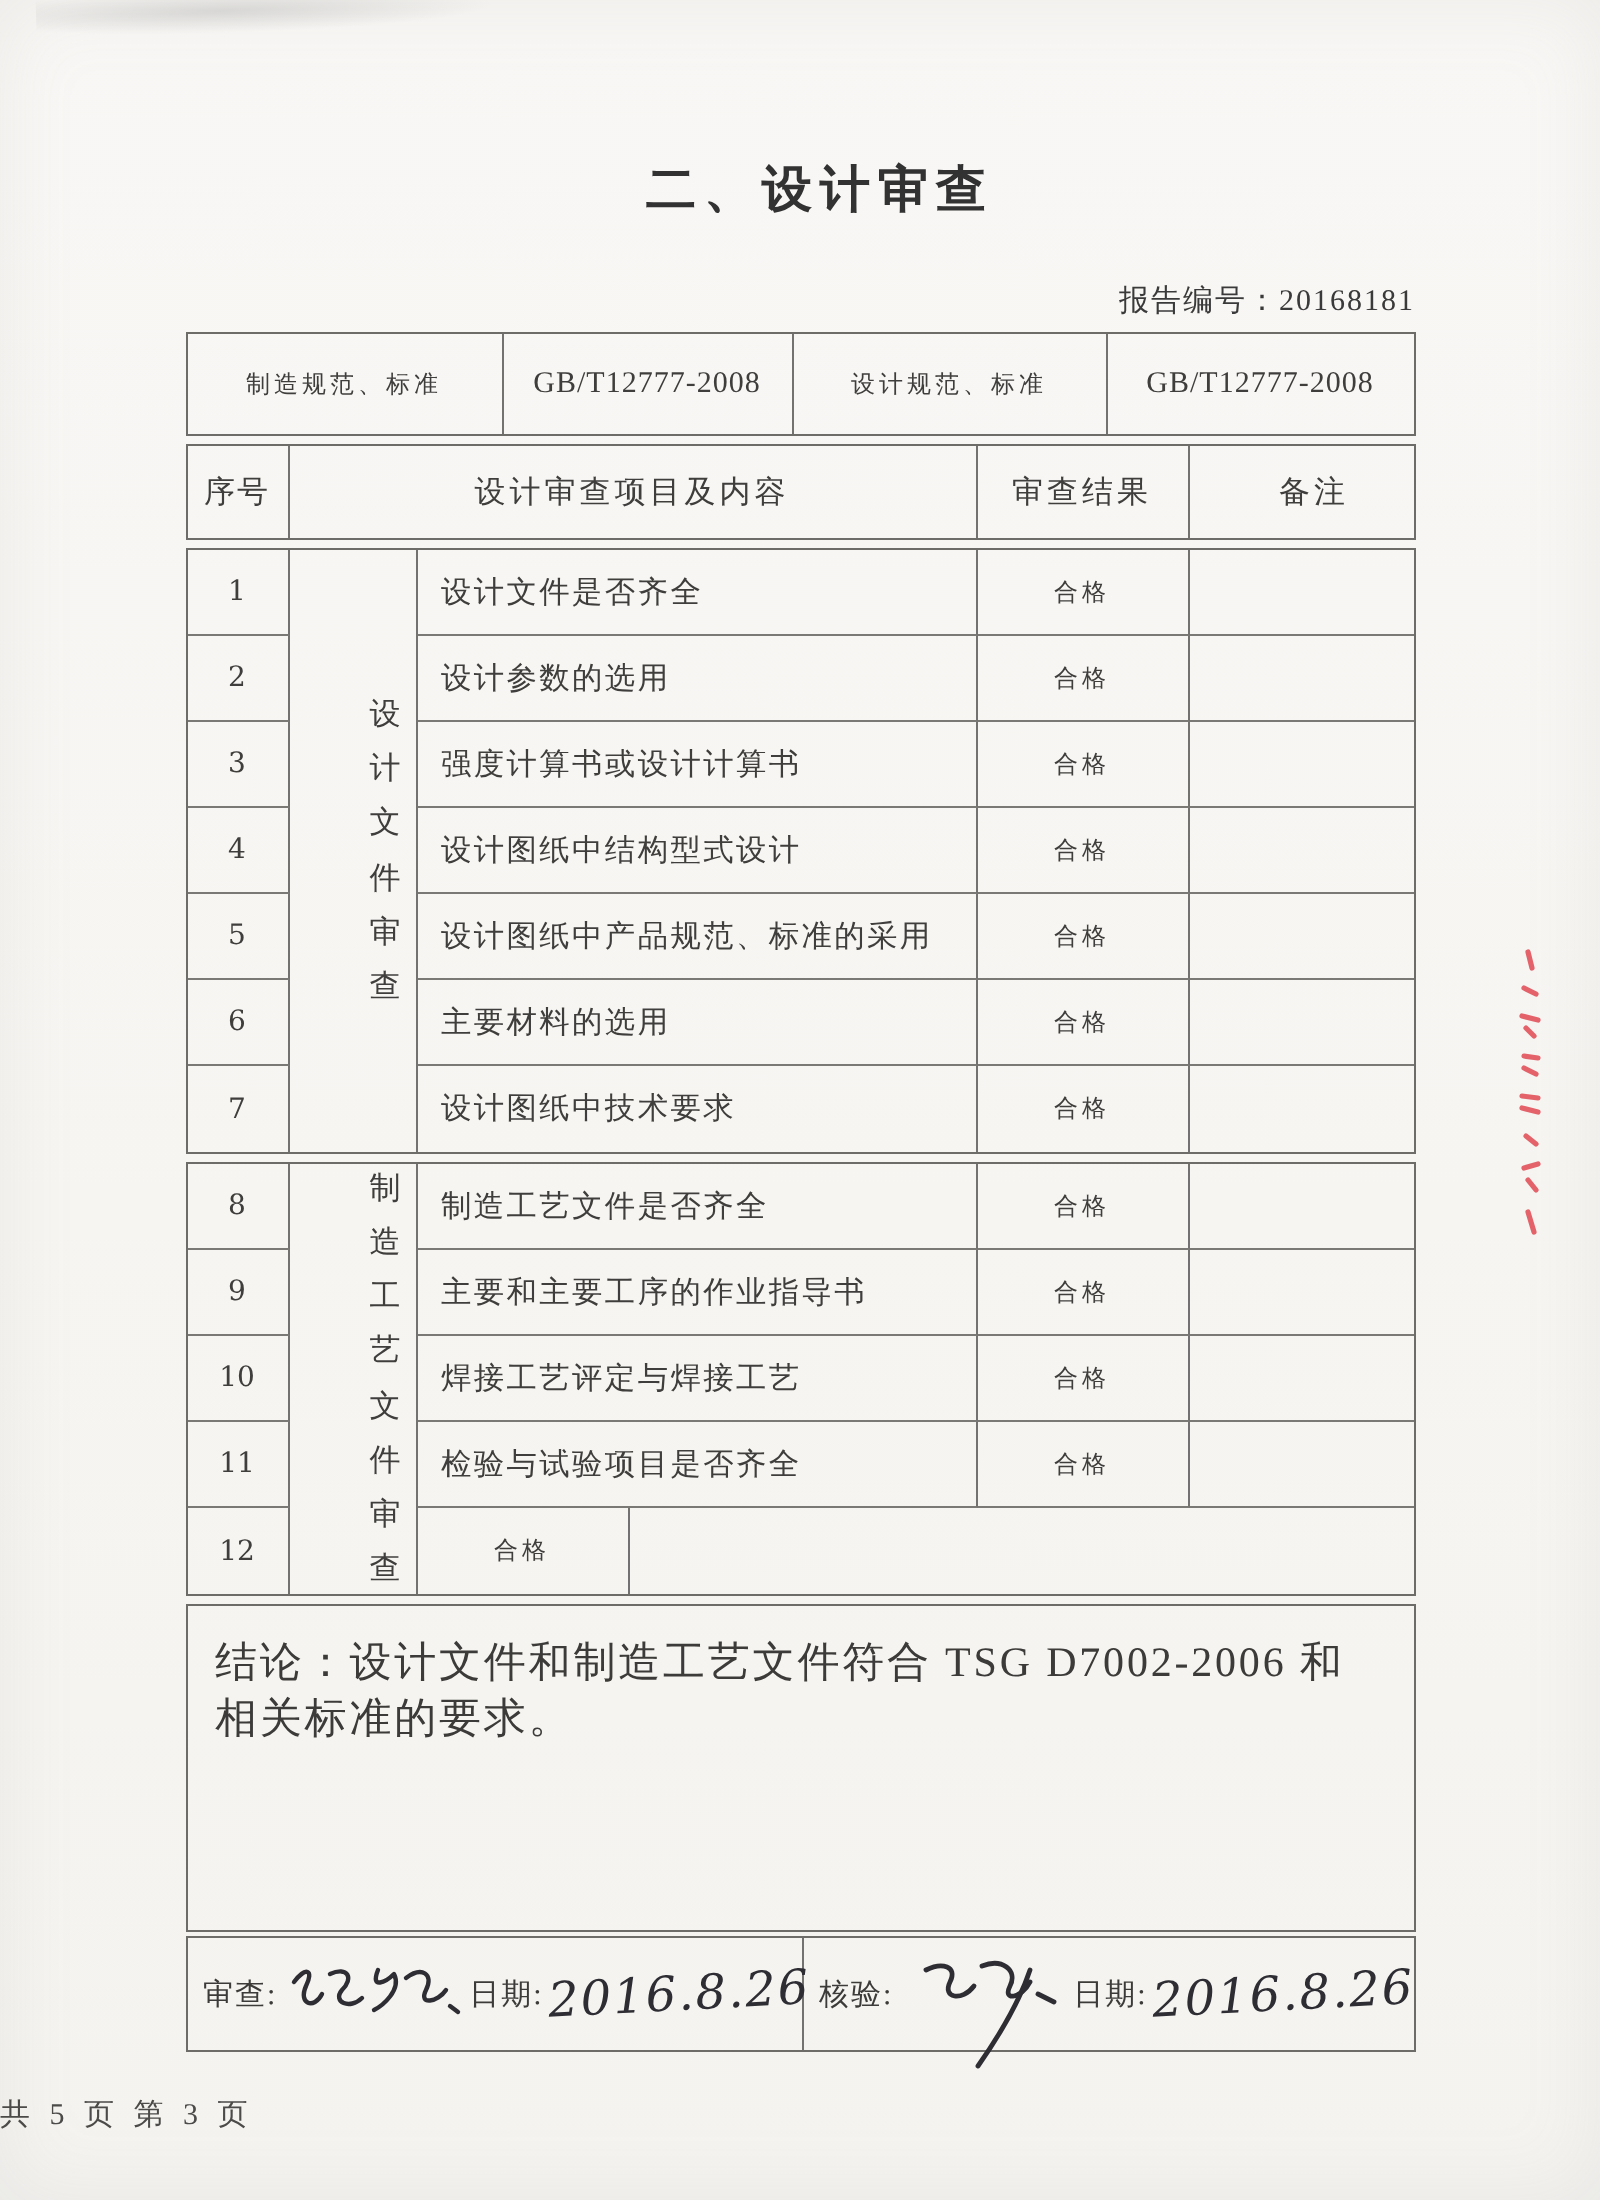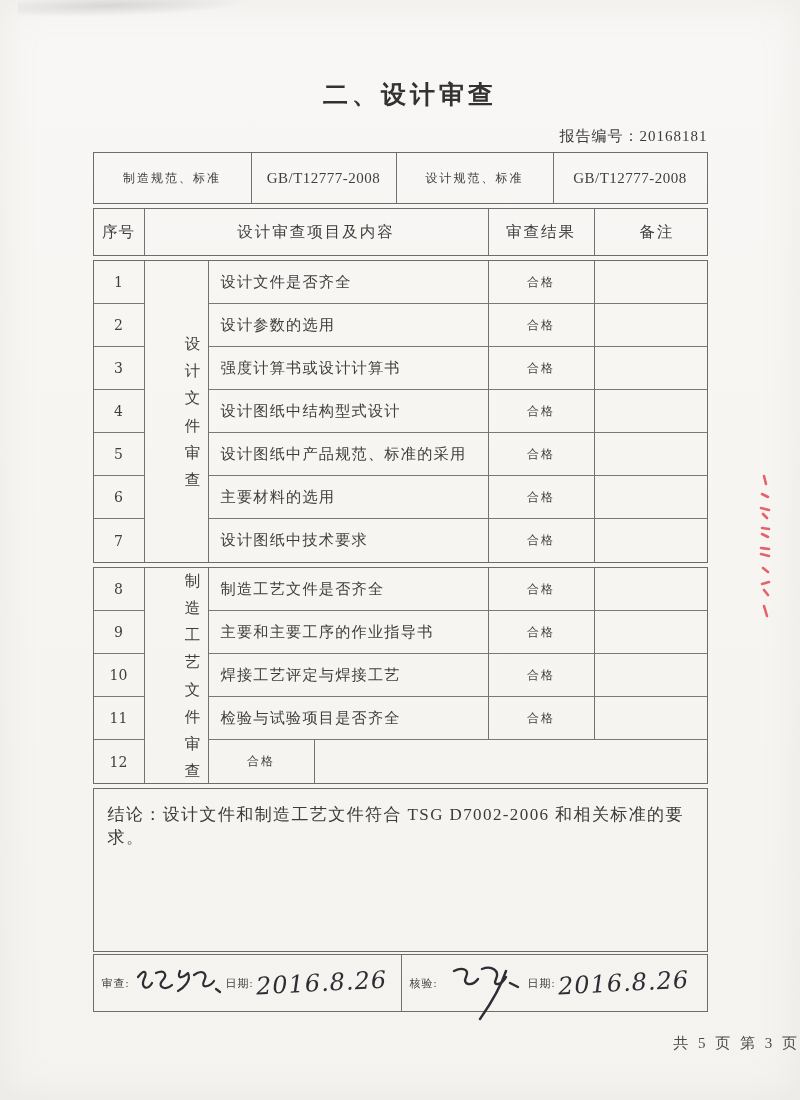--- a/index.html
+++ b/index.html
@@ -24,21 +24,21 @@
   .doc-title {
     margin-top: 78px;
     text-align: center;
     transform: translateX(10px);
     font-size: 25px;
     font-weight: 700;
     letter-spacing: 4px;
     color: #323232;
   }
   .report-no {
-    width: 615px; margin: 16px auto 6px;
+    width: 615px; margin: 30px auto 6px;
     text-align: right;
     font-size: 15px;
     letter-spacing: 1px;
     color: #3a3a3a;
   }
   .doc { width: 615px; margin: 0 auto; }
   .block {
     border: 1.2px solid #6e6c68;
     background: transparent;
   }
@@ -86,38 +86,38 @@
     display: flex; align-items: center; justify-content: center;
     pointer-events: none;
   }
   .group-label span {
     display: block; width: 2.1em; text-align: center;
     font-size: 15.5px; line-height: 1.75; letter-spacing: 1px; color: #3f3e3c;
     word-break: break-all;
   }
   
   .conclusion { height: 164px; padding: 14px 14px; }
-  .conclusion p { font-size: 17px; letter-spacing: 1.4px; color: #3c3b39; }
+  .conclusion p { font-size: 21px; letter-spacing: 1.4px; color: #3c3b39; }
   
   .signrow { height: 58px; }
   .sign-cell {
     display: flex; align-items: center; padding: 0 8px;
     overflow: visible;
   }
   .sign-left { width: 308px; border-right: 1px solid #747270; }
   .sign-right { flex: 1; }
-  .sign-label { font-size: 11px; letter-spacing: 1px; white-space: nowrap; color: #3c3b39; }
+  .sign-label { font-size: 15px; letter-spacing: 1px; white-space: nowrap; color: #3c3b39; }
   .sig-svg { margin: 0 2px; overflow: visible; flex: none; }
   .hand-date {
     font-family: "DejaVu Serif", serif; font-style: italic;
     font-size: 24px; color: #2e2d33; letter-spacing: 1px;
     transform: rotate(-3deg); white-space: nowrap; margin-left: 2px;
   }
   .page-footer {
-    margin-top: 22px; text-align: right;
+    margin-top: 22px; text-align: left;
     font-size: 15px; letter-spacing: 3px; color: #4c4b49;
   }
   .red-edge {
     position: absolute; right: 28px; top: 472px; width: 14px; height: 152px;
   }
 </style>
 </head>
 <body>
 
 <div class="paper">

